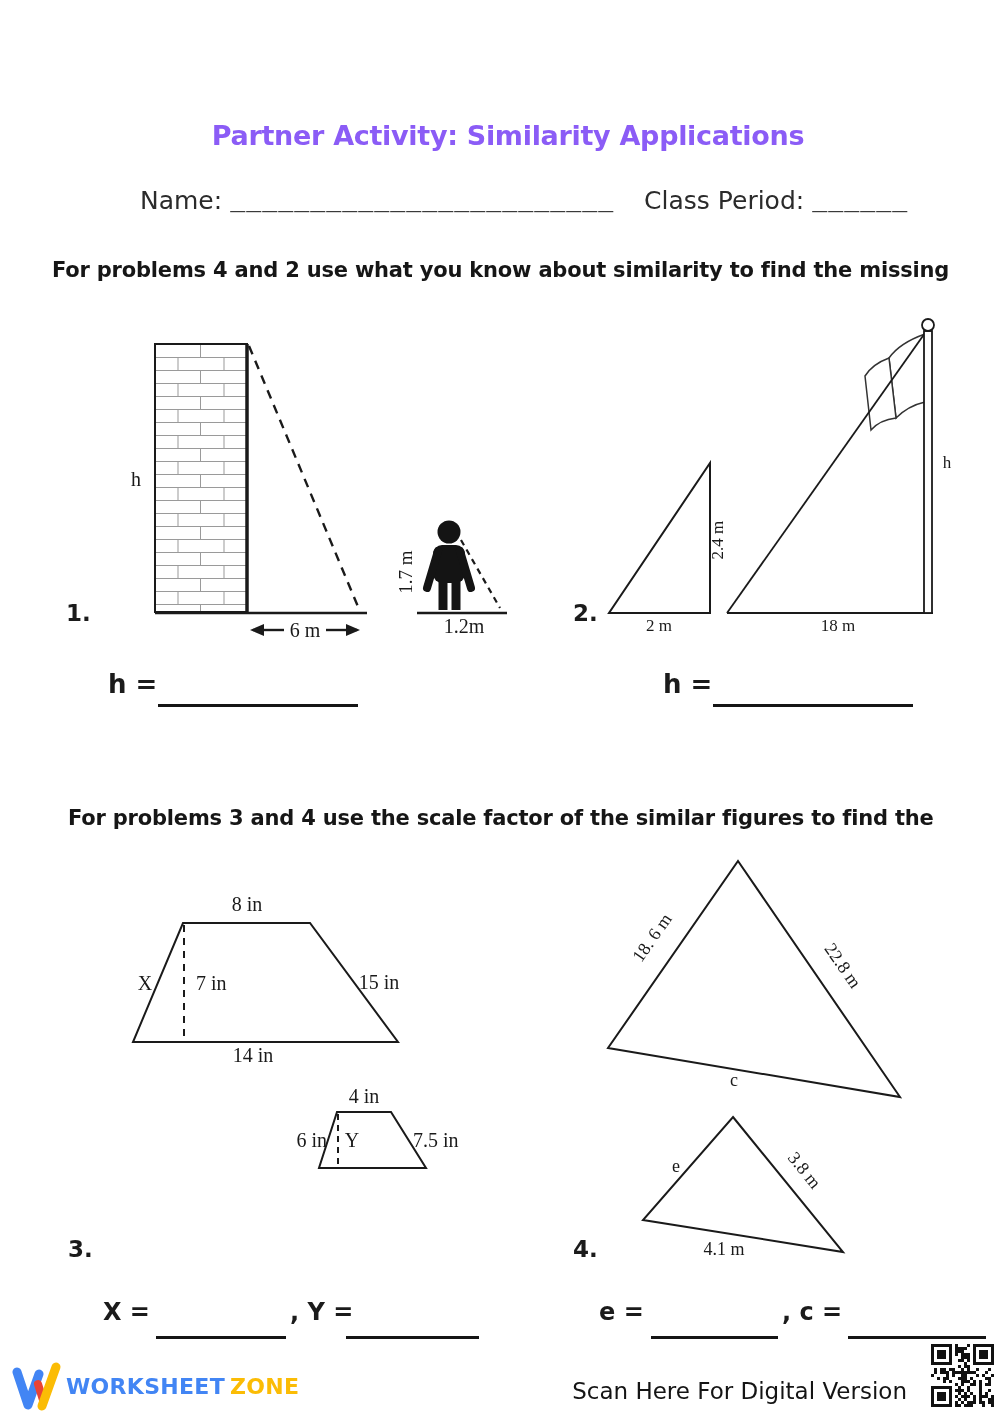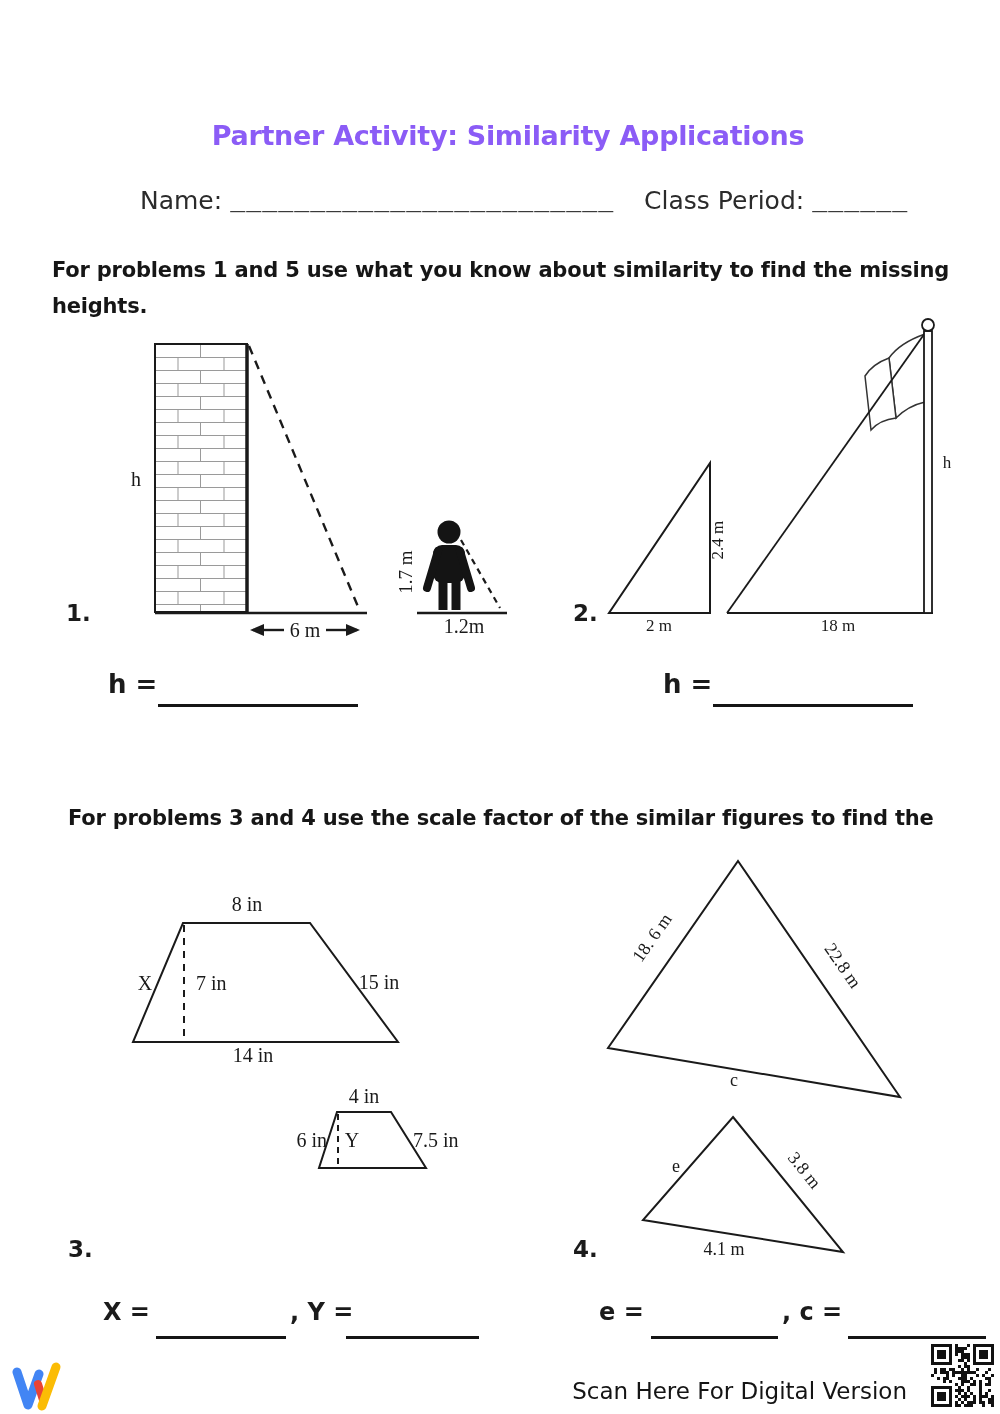--- a/index.html
+++ b/index.html
@@ -41,22 +41,21 @@
 
   <div class="abs name-line">
     <span>Name:</span>
     <span class="blank">________________________</span>
     <span class="gap"></span>
     <span>Class Period:</span>
     <span class="blank">______</span>
   </div>
 
   <div class="abs instr instr1">
-    <div>For problems 1 and 5 use what you know about similarity to find the missing</div>
-    <div>heights.</div>
+    <div>For problems 4 and 2 use what you know about similarity to find the missing</div>
   </div>
 
   <div class="abs instr instr2">
     <div>For problems 3 and 4 use the scale factor of the similar figures to find the</div>
   </div>
 
   <div class="abs pnum" style="left:66px;top:600px;">1.</div>
   <div class="abs pnum" style="left:573px;top:600px;">2.</div>
   <div class="abs pnum" style="left:68px;top:1236px;">3.</div>
   <div class="abs pnum" style="left:573px;top:1236px;">4.</div>
@@ -160,20 +159,21 @@
     </g>
   </svg>
 
   <svg class="logo-mark" width="50" height="52" viewBox="0 0 50 52">
     <g fill="none" stroke-linecap="round" stroke-linejoin="round">
       <path class="b" d="M5,12 L16,45 L27,14" stroke-width="9"></path>
       <path class="r" d="M26,24 L31,40" stroke-width="8"></path>
       <path class="y" d="M30,46 L44,7" stroke-width="9"></path>
     </g>
   </svg>
+  <div class="abs brand-text"><span class="w1">WORKSHEET</span><span class="w2">ZONE</span></div>
 
   <div class="abs scan-text">Scan Here For Digital Version</div>
   <svg class="qr" width="68" height="68" viewBox="0 0 68 68">
     <rect x="0" y="0" width="68" height="68" fill="#ffffff"></rect>
   <path d="M26 2h3v3h-3zM38 2h3v3h-3zM26 5h3v3h-3zM29 5h3v3h-3zM32 5h3v3h-3zM35 5h3v3h-3zM26 8h3v3h-3zM29 8h3v3h-3zM32 8h3v3h-3zM26 11h3v3h-3zM32 11h3v3h-3zM35 11h3v3h-3zM38 11h3v3h-3zM32 14h3v3h-3zM35 14h3v3h-3zM38 14h3v3h-3zM29 17h3v3h-3zM32 17h3v3h-3zM38 17h3v3h-3zM35 20h3v3h-3zM29 23h3v3h-3zM35 23h3v3h-3zM38 23h3v3h-3zM5 26h3v3h-3zM11 26h3v3h-3zM14 26h3v3h-3zM20 26h3v3h-3zM23 26h3v3h-3zM32 26h3v3h-3zM38 26h3v3h-3zM47 26h3v3h-3zM59 26h3v3h-3zM5 29h3v3h-3zM11 29h3v3h-3zM14 29h3v3h-3zM17 29h3v3h-3zM23 29h3v3h-3zM26 29h3v3h-3zM29 29h3v3h-3zM32 29h3v3h-3zM35 29h3v3h-3zM38 29h3v3h-3zM41 29h3v3h-3zM44 29h3v3h-3zM56 29h3v3h-3zM2 32h3v3h-3zM17 32h3v3h-3zM23 32h3v3h-3zM32 32h3v3h-3zM35 32h3v3h-3zM47 32h3v3h-3zM53 32h3v3h-3zM62 32h3v3h-3zM8 35h3v3h-3zM14 35h3v3h-3zM17 35h3v3h-3zM29 35h3v3h-3zM32 35h3v3h-3zM35 35h3v3h-3zM41 35h3v3h-3zM56 35h3v3h-3zM59 35h3v3h-3zM14 38h3v3h-3zM20 38h3v3h-3zM32 38h3v3h-3zM35 38h3v3h-3zM38 38h3v3h-3zM44 38h3v3h-3zM50 38h3v3h-3zM59 38h3v3h-3zM26 41h3v3h-3zM32 41h3v3h-3zM41 41h3v3h-3zM44 41h3v3h-3zM50 41h3v3h-3zM56 41h3v3h-3zM59 41h3v3h-3zM29 44h3v3h-3zM38 44h3v3h-3zM50 44h3v3h-3zM26 47h3v3h-3zM29 47h3v3h-3zM32 47h3v3h-3zM38 47h3v3h-3zM50 47h3v3h-3zM59 47h3v3h-3zM29 50h3v3h-3zM35 50h3v3h-3zM41 50h3v3h-3zM50 50h3v3h-3zM56 50h3v3h-3zM26 53h3v3h-3zM32 53h3v3h-3zM35 53h3v3h-3zM38 53h3v3h-3zM44 53h3v3h-3zM50 53h3v3h-3zM53 53h3v3h-3zM56 53h3v3h-3zM62 53h3v3h-3zM29 56h3v3h-3zM35 56h3v3h-3zM44 56h3v3h-3zM50 56h3v3h-3zM59 56h3v3h-3zM62 56h3v3h-3zM26 59h3v3h-3zM32 59h3v3h-3zM38 59h3v3h-3zM41 59h3v3h-3zM44 59h3v3h-3zM50 59h3v3h-3zM53 59h3v3h-3zM59 59h3v3h-3zM62 59h3v3h-3zM26 62h3v3h-3zM29 62h3v3h-3zM35 62h3v3h-3zM38 62h3v3h-3zM41 62h3v3h-3zM53 62h3v3h-3zM62 62h3v3h-3zM2 2h21v21h-21z M5 5v15h15v-15zM8 8h9v9h-9zM44 2h21v21h-21z M47 5v15h15v-15zM50 8h9v9h-9zM2 44h21v21h-21z M5 47v15h15v-15zM8 50h9v9h-9z" fill="#111111" fill-rule="evenodd"></path>
     </svg>
 
 </div>
 
 </body></html>

